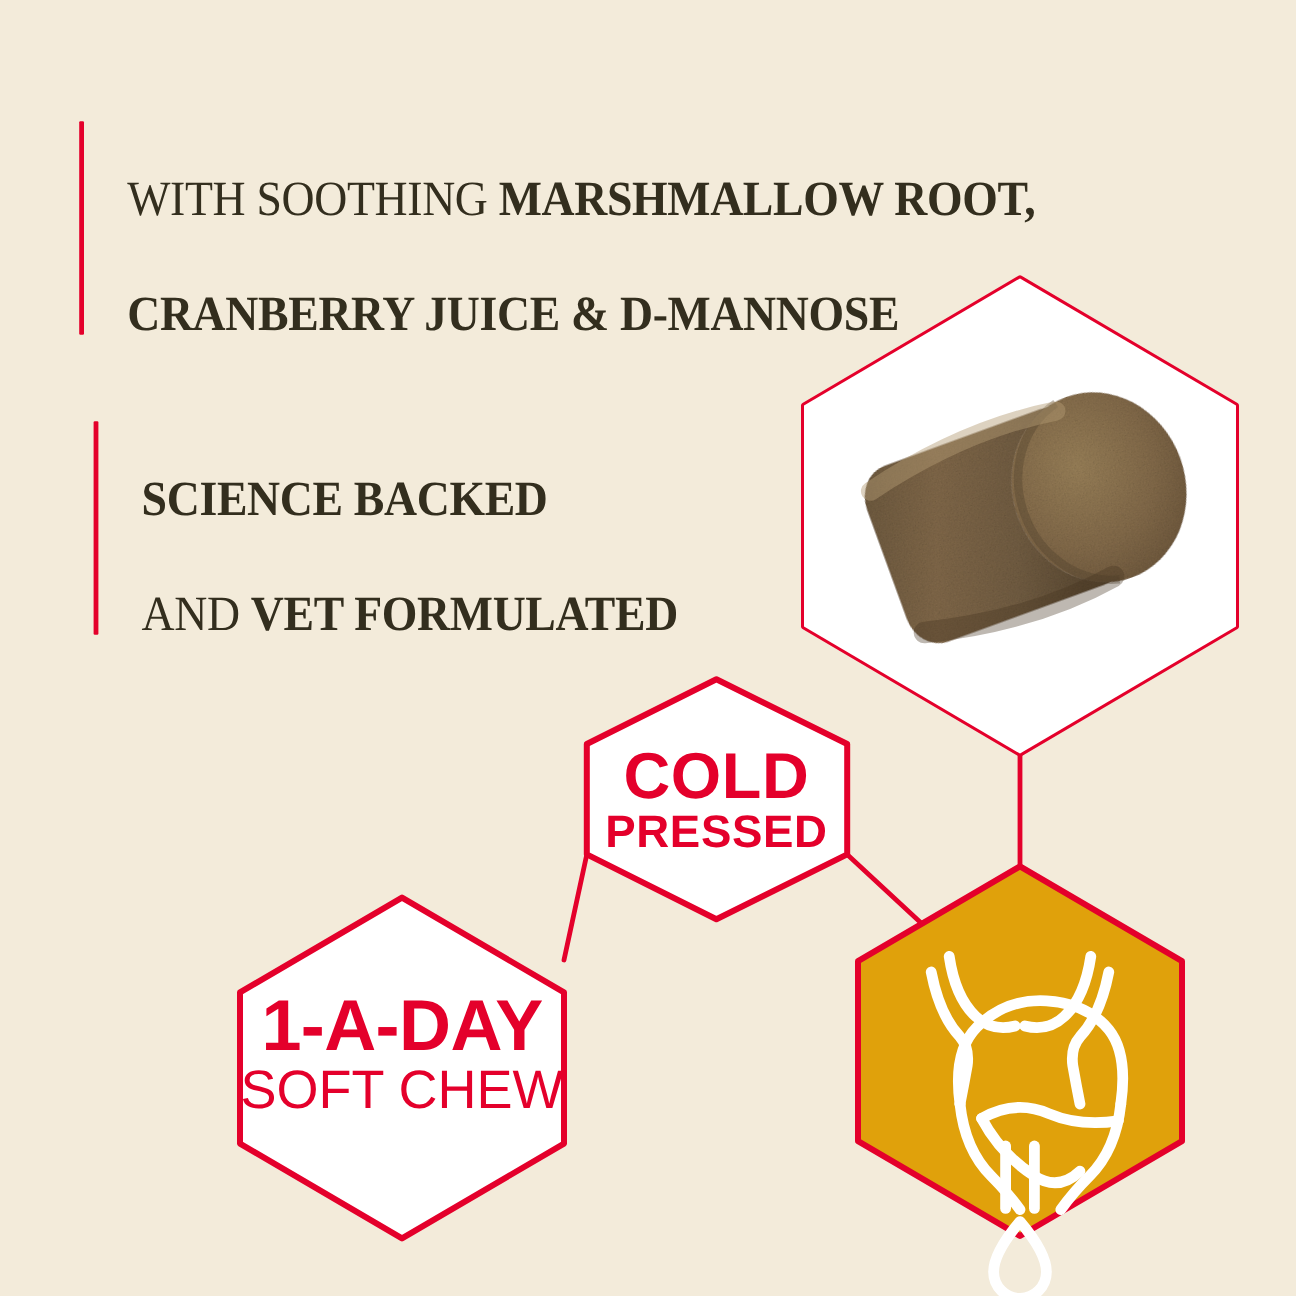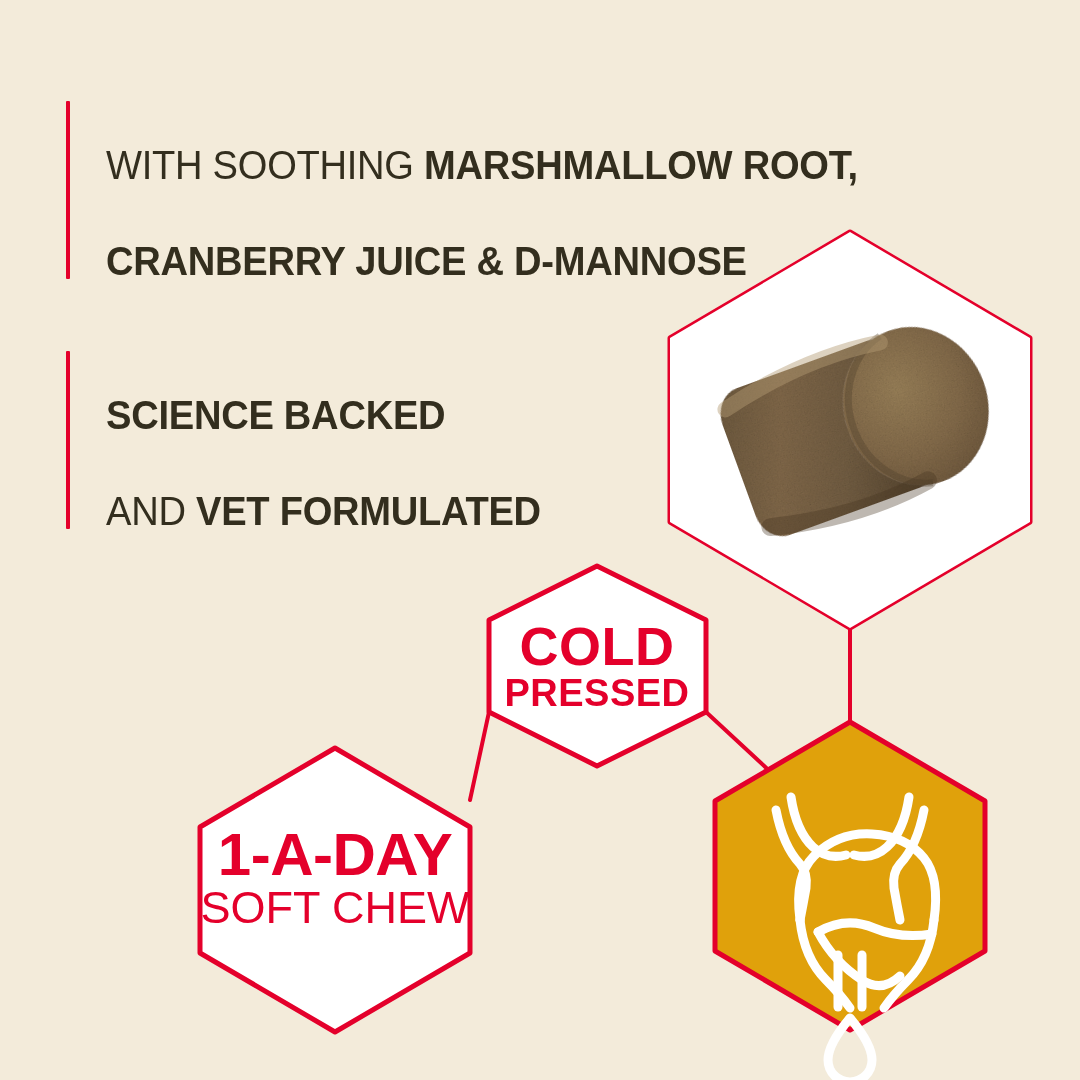--- a/index.html
+++ b/index.html
@@ -29,22 +29,23 @@
     position:absolute;
     left:66px;
     top:94px;
     width:900px;
   }
 
   .bullet {
     position:relative;
     padding-left:40px;
     margin-bottom:58px;
-  }
-  .bullet:last-child { margin-bottom:0; }
+    font-family:Liberation Serif, serif;
+  }
+  .bullet:last-child { margin-bottom:0;margin-left:12px; }
 
   .bullet-bar {
     position:absolute;
     left:0;
     top:7px;
     bottom:7px;
     width:4px;
     background:#E4002B;
     border-radius:1px;
   }

